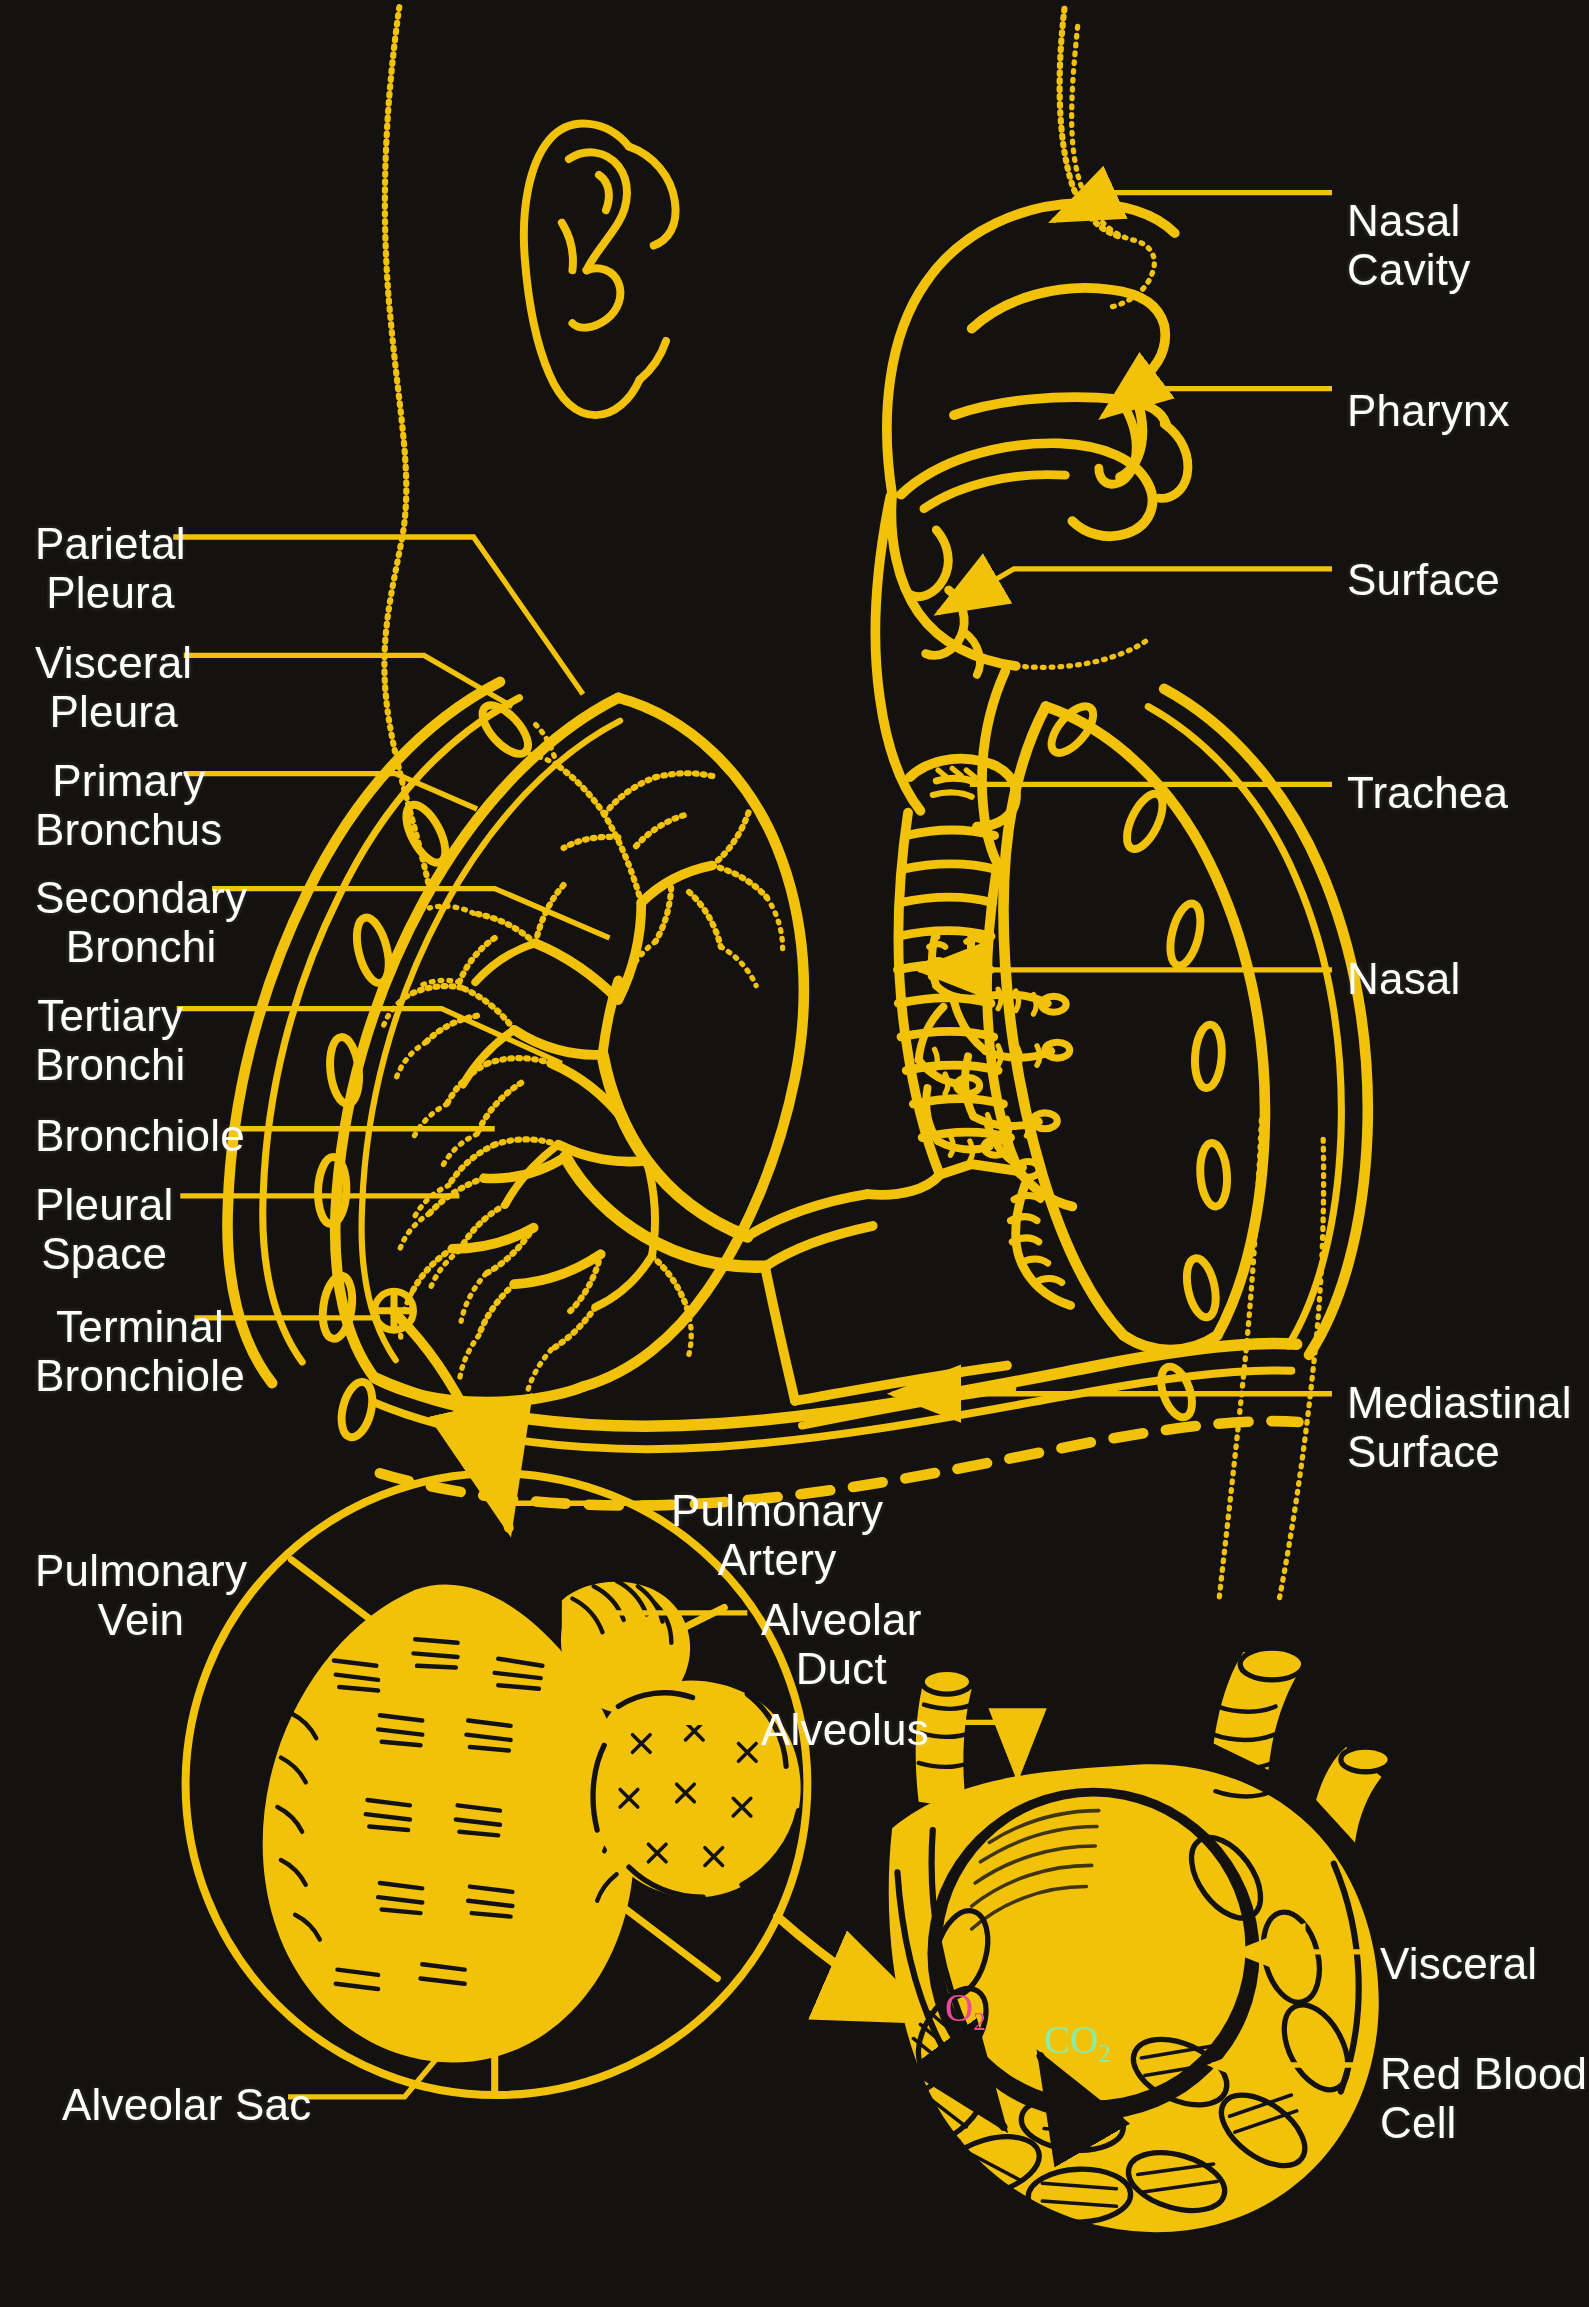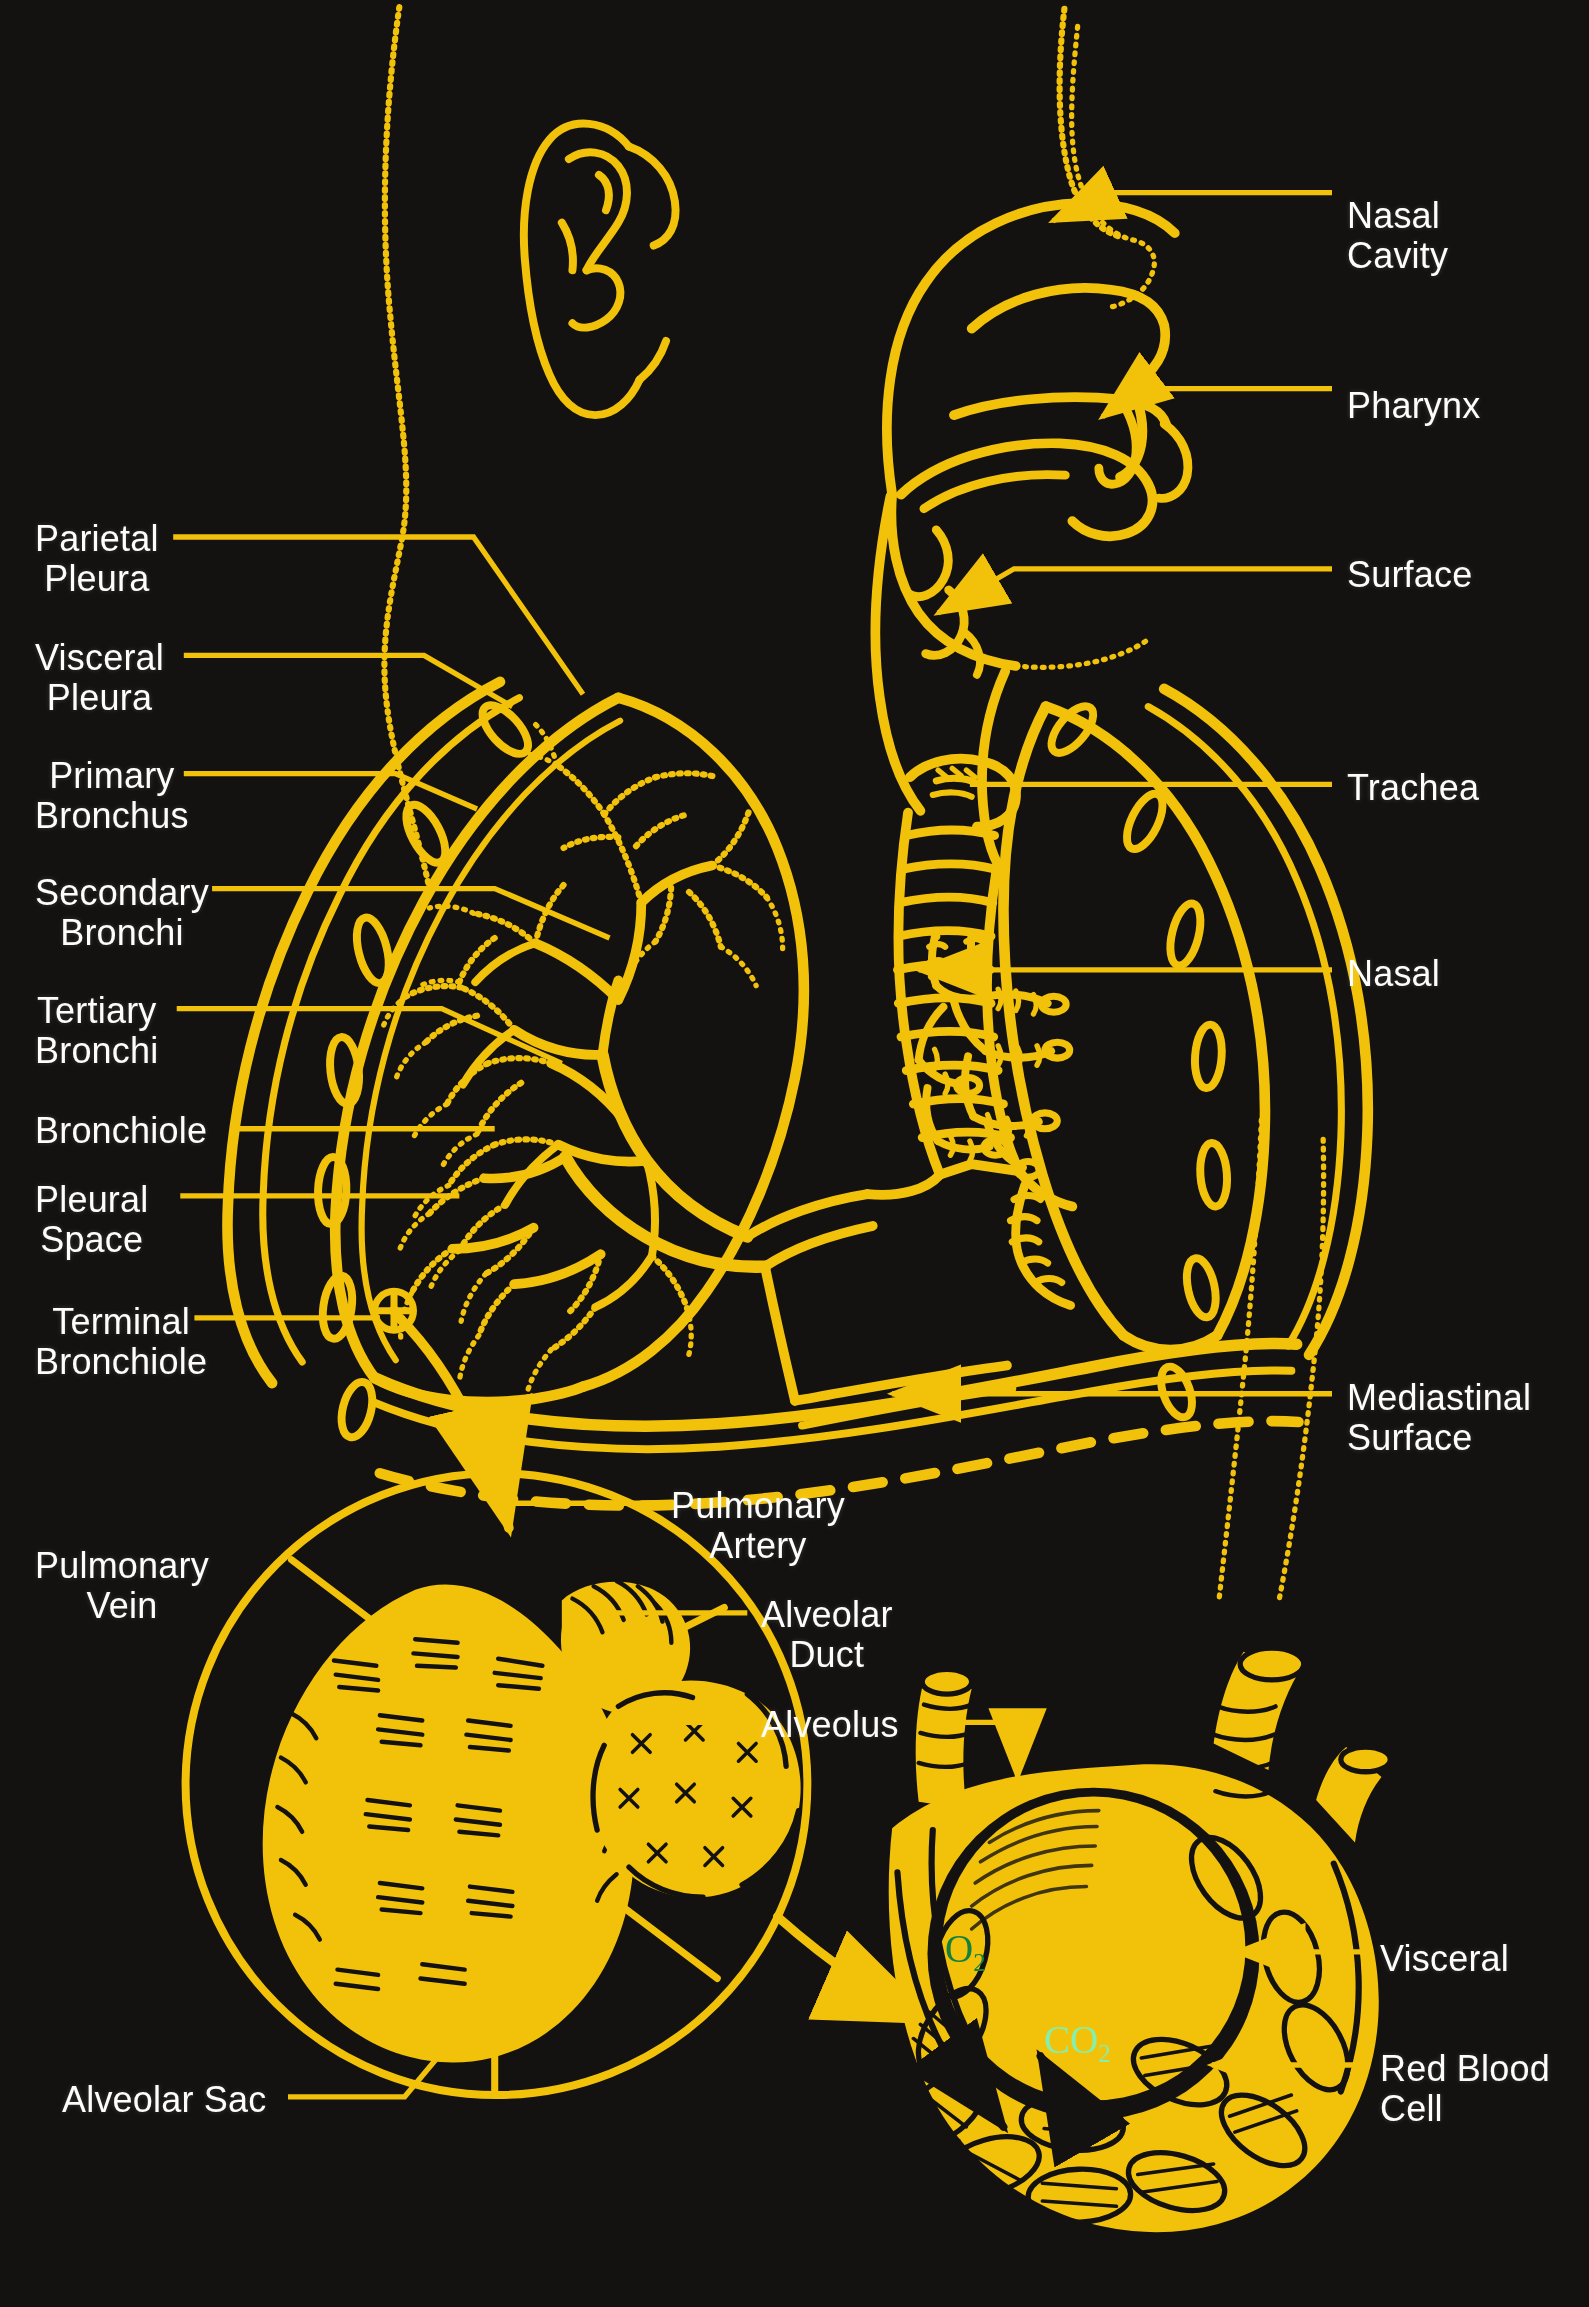--- a/index.html
+++ b/index.html
@@ -1,20 +1,20 @@
 <!DOCTYPE html>
 <html style="font-size:14px"><head>
 <meta charset="utf-8">
 <title>Respiratory System Diagram</title>
 <style>
   html,body{margin:0;padding:0;background:#0d0c0a;}
   #stage{position:relative;width:1590px;height:2307px;background:#141210;overflow:hidden;
          font-family:"Liberation Sans","DejaVu Sans",sans-serif;}
   #stage svg{position:absolute;left:0;top:0;width:1590px;height:2307px;}
-  .lbl{position:absolute;color:#fdfdfb;font-size:36px;font-weight:400;line-height:1.12;
+  .lbl{position:absolute;color:#fdfdfb;font-size:44px;font-weight:400;line-height:1.12;
        letter-spacing:0.2px;white-space:pre;text-shadow:0 0 5.3px rgba(255,255,255,.18);}
   .lbl.r{text-align:left;}
   .lbl.l{text-align:center;}
 </style>
 </head>
 <body>
 
 <div id="stage">
 
 <svg viewBox="0 0 1800 2612" xmlns="http://www.w3.org/2000/svg">
@@ -622,18 +622,18 @@
 
 <div>
   <div class="lbl l" style="left:671px;top:1486px">Pulmonary
 Artery</div>
   <div class="lbl l" style="left:761px;top:1595px">Alveolar
 Duct</div>
   <div class="lbl l" style="left:761px;top:1705px">Alveolus</div>
 </div>
 
 <div>
-  <div style="position:absolute;left:945px;top:1926px;color:#15803d;font-size:39px;font-family:'Liberation Serif',serif;"><span>O</span><sub style="font-size:25px">2</sub></div>
+  <div style="position:absolute;left:945px;top:1985px;color:#ec4899;font-size:39px;font-family:'Liberation Serif',serif;"><span>O</span><sub style="font-size:25px">2</sub></div>
   <div style="position:absolute;left:1044px;top:2017px;color:#86efac;font-size:39px;font-family:'Liberation Serif',serif;"><span>CO</span><sub style="font-size:25px">2</sub></div>
 </div>
 
 </div>
 
 
 </body></html>

